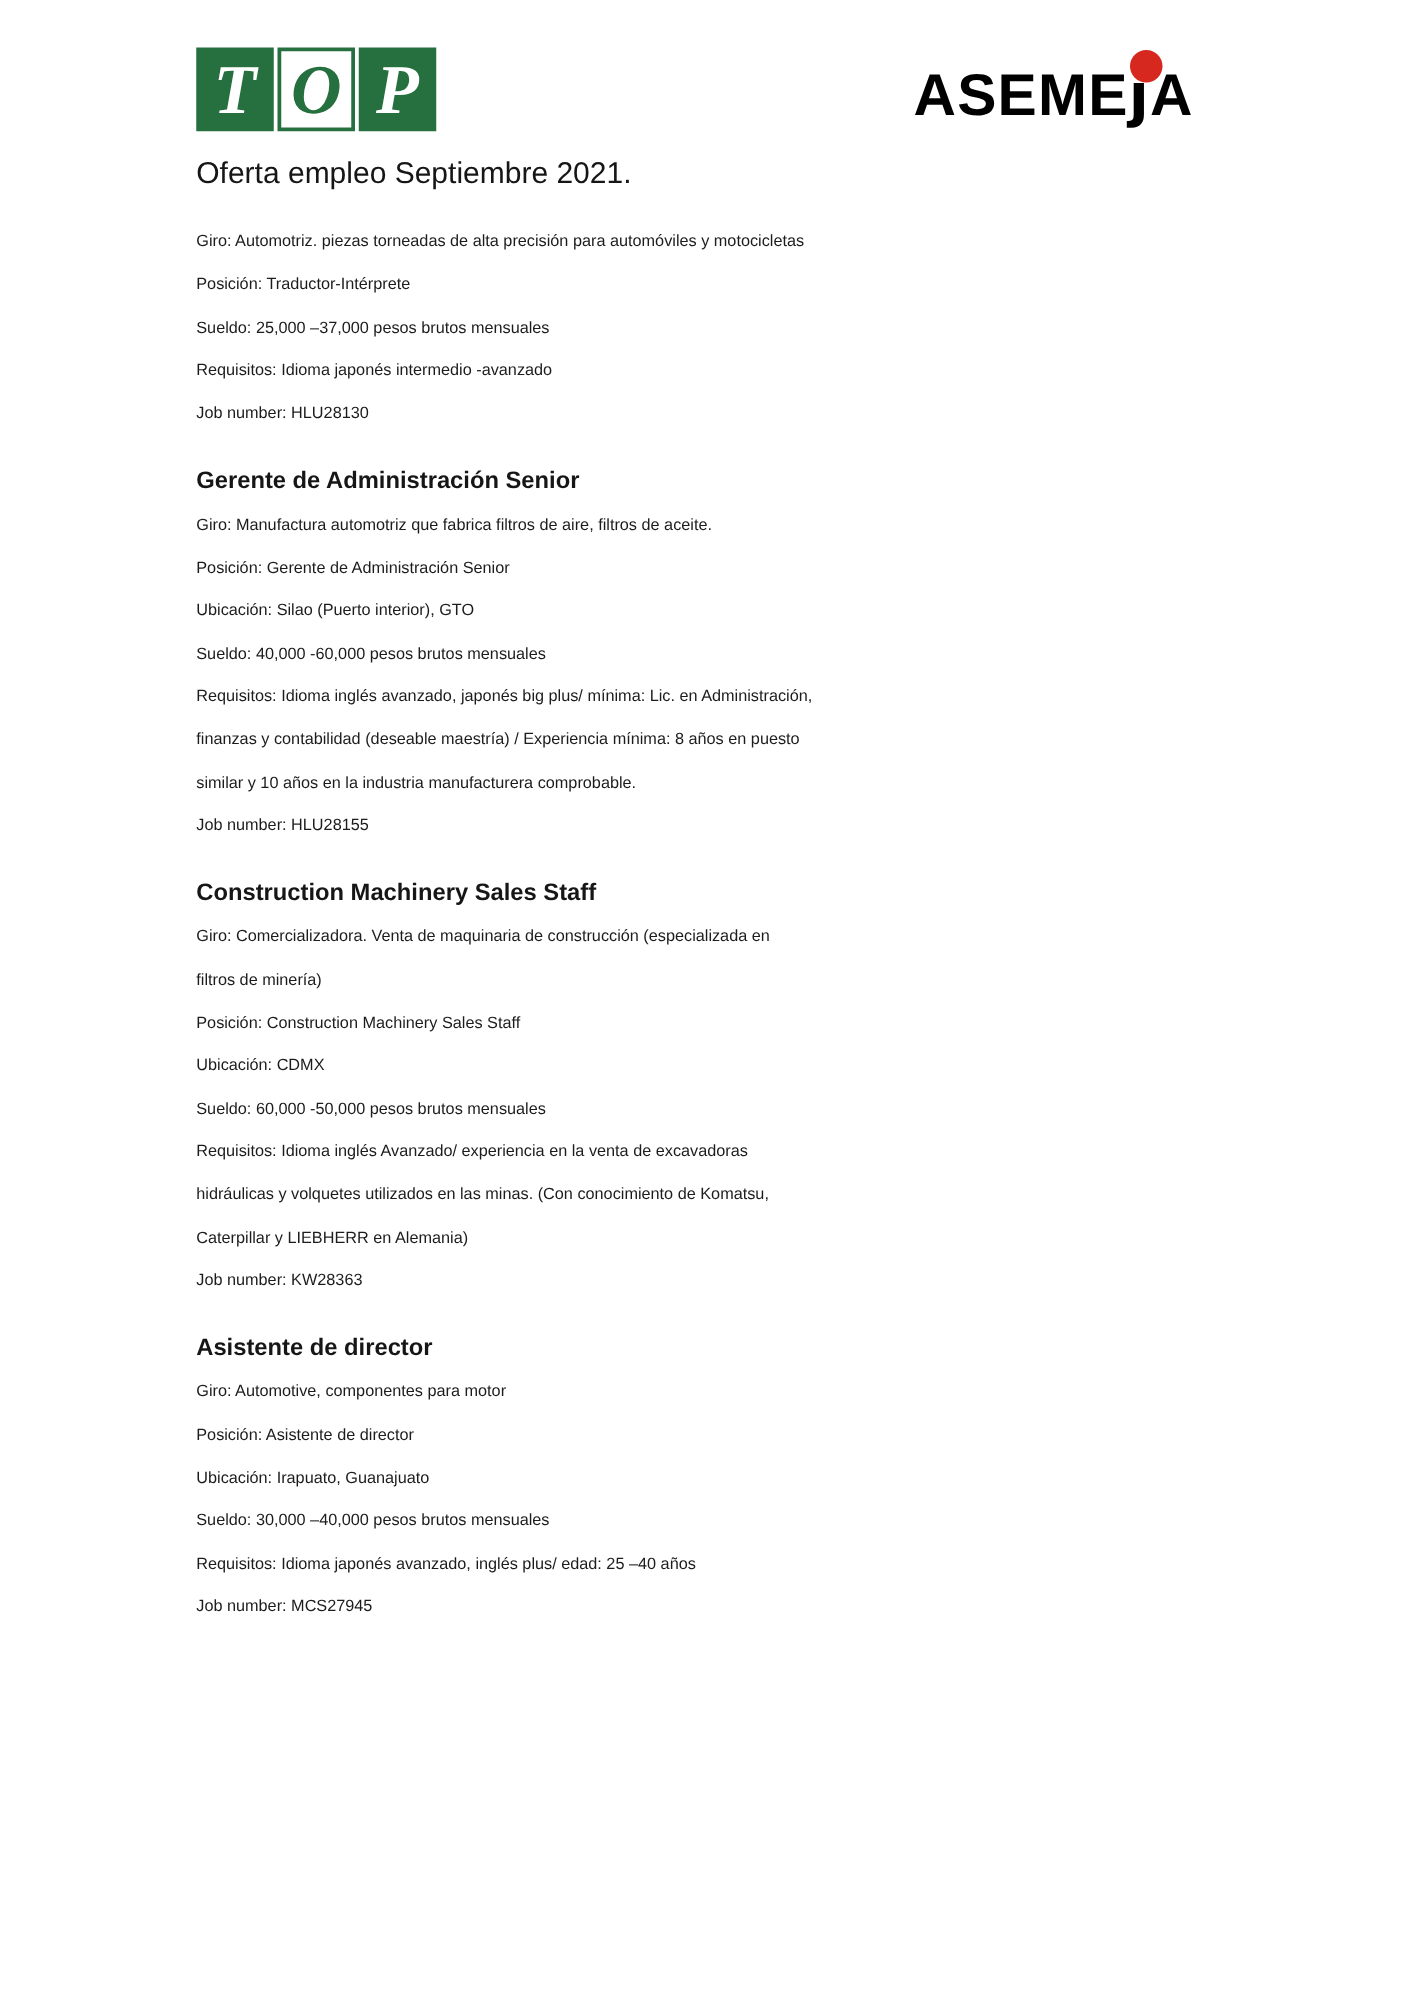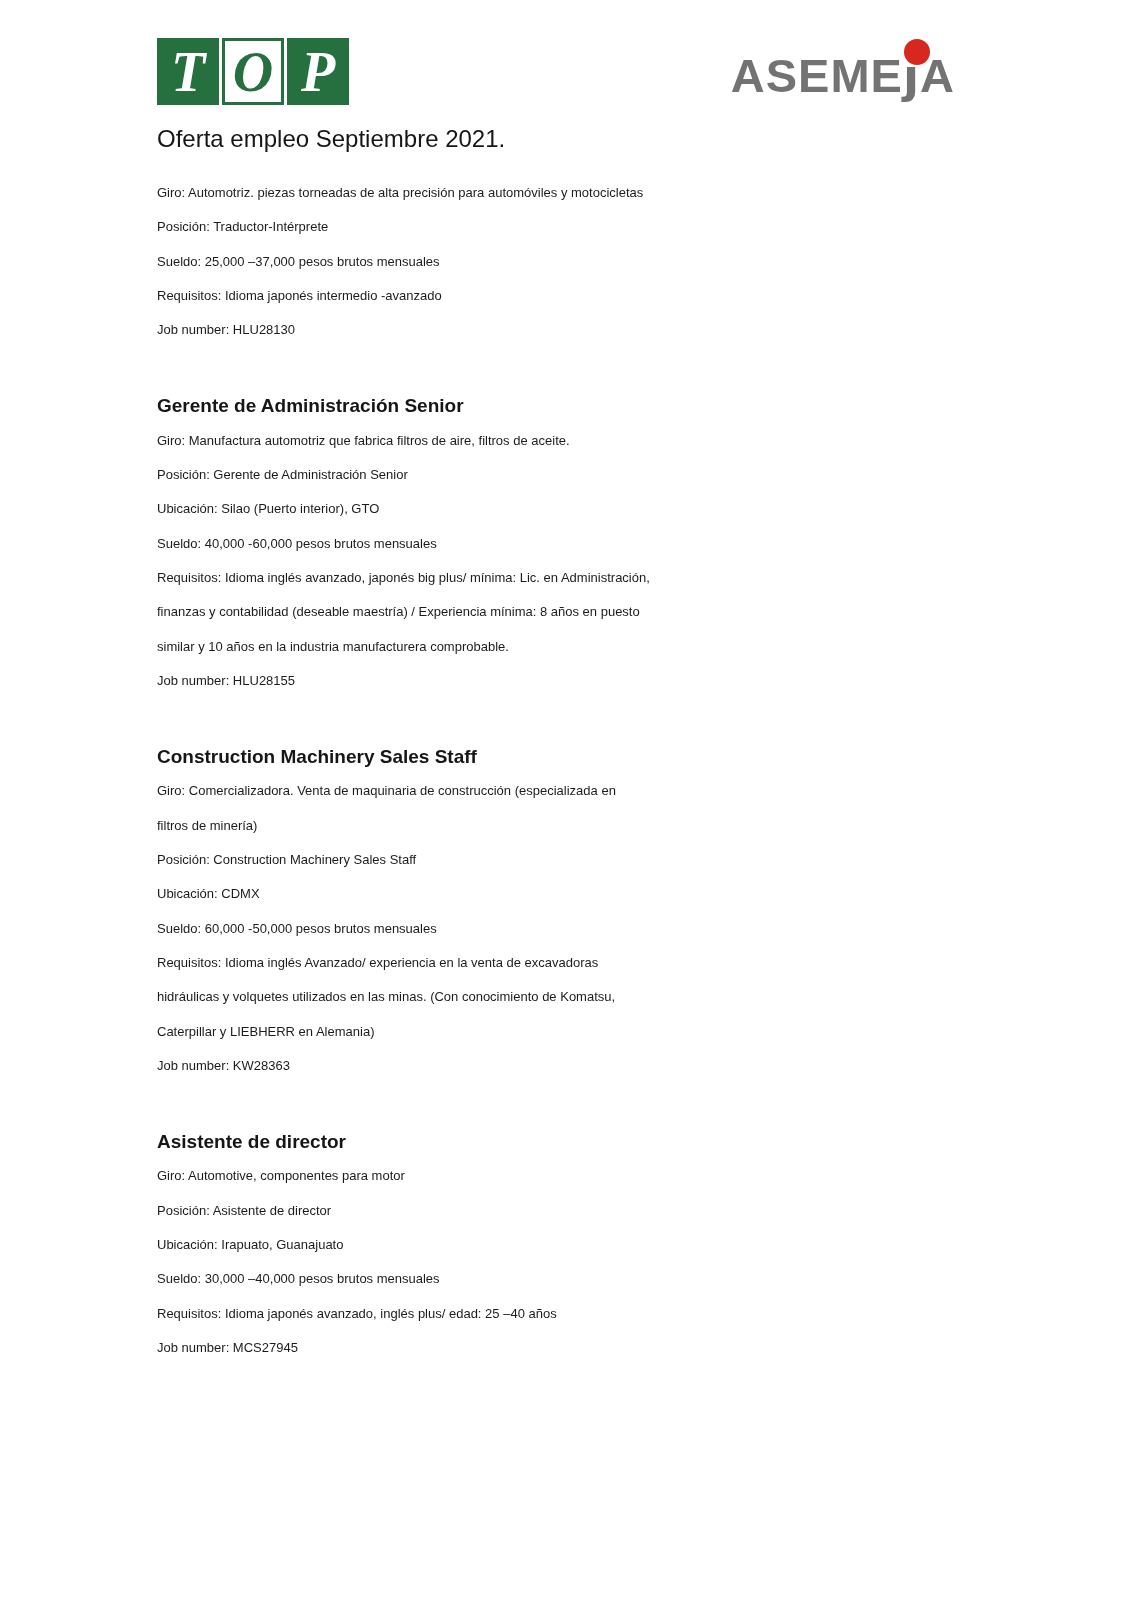--- a/index.html
+++ b/index.html
@@ -44,21 +44,21 @@
     border: 3px solid #26703f;
     box-sizing: border-box;
   }
   .asemeja {
     position: relative;
     margin-top: 14px;
     margin-right: 6px;
     font-size: 47px;
     font-weight: bold;
     letter-spacing: 1px;
-    color: #737373;
+    color: #000000;
     line-height: 1;
     white-space: nowrap;
   }
   .aj {
     position: relative;
     display: inline-block;
     font-family: "DejaVu Sans", sans-serif; 
   }
   .red-dot {
     position: absolute;
@@ -74,21 +74,21 @@
   .doc-title {
     margin: 14px 0 0 0;
     text-align: left;
     font-size: 24px;
     font-weight: normal;
     line-height: 30px;
     color: #161616;
   }
 
   
-  .job { margin-top: 42px; }
+  .job { margin-top: 21px; }
   .job:first-of-type { margin-top: 22px; }
   .job h2 {
     margin: 0;
     font-size: 19px;
     font-weight: bold;
     line-height: 34.3px;
     color: #161616;
   }
   .job .line {
     font-size: 13px;

